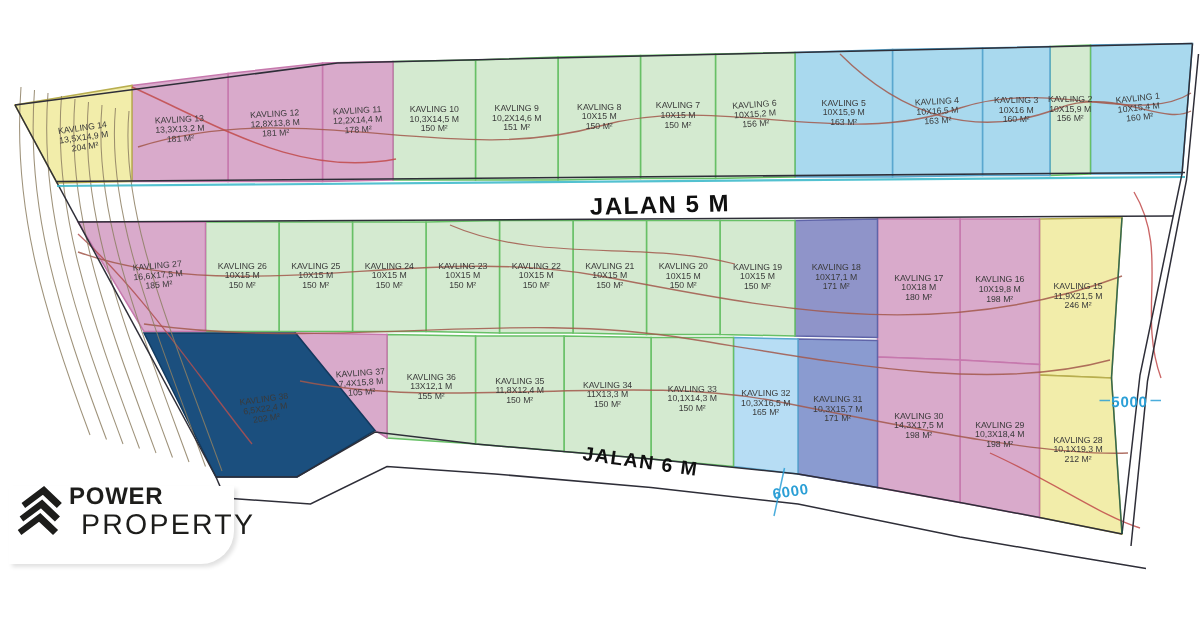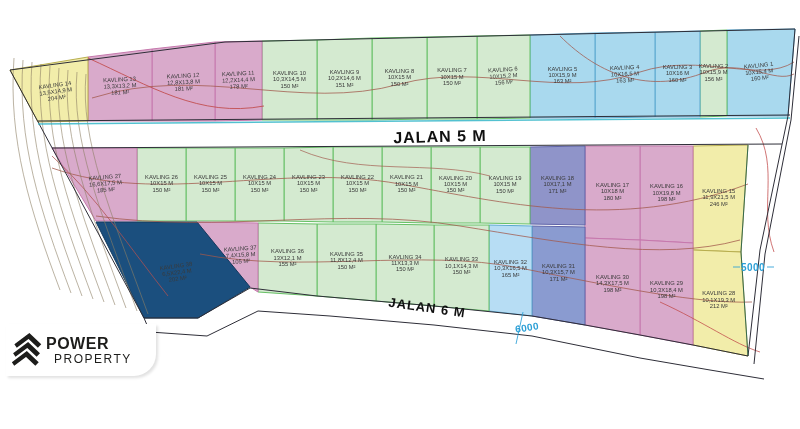--- a/index.html
+++ b/index.html
@@ -8,25 +8,25 @@
   #map-svg{position:absolute;left:0;top:0;}
   #map-svg text{font-family:"Liberation Sans",sans-serif;}
   .plot-label{fill:#3a3a3a;font-size:5.8px;}
   .road-label{fill:#101010;font-weight:bold;letter-spacing:1px;}
   .dim-label{fill:#2b9fd6;font-size:10px;font-weight:bold;letter-spacing:.5px;}
   .contour{fill:none;opacity:.85;}
   .boundary{fill:none;stroke:#2e2e38;stroke-width:1;}
   
   #logo-card{position:absolute;left:6px;top:324px;width:150px;height:52px;background:#fff;
              border-bottom-right-radius:22px;box-shadow:2px 2px 3px rgba(0,0,0,.12);
-             display:flex;align-items:center;padding-left:6px;box-sizing:border-box;}
+             display:flex;align-items:flex-start;padding-left:6px;box-sizing:border-box;}
   #logo-icon{flex:0 0 auto;margin-right:4px;transform:skewX(-8deg);}
   #logo-text{line-height:1;color:#1d1d1b;}
   #logo-line1{font-size:16px;font-weight:bold;letter-spacing:.5px;}
-  #logo-line2{font-size:12px;font-weight:400;letter-spacing:1.5px;margin-left:8px;margin-top:1px;}
+  #logo-line2{font-size:19px;font-weight:400;letter-spacing:1.5px;margin-left:8px;margin-top:1px;}
 </style>
 </head>
 <body>
 
 <div id="canvas">
   <svg id="map-svg" width="800" height="429" viewBox="0 0 800 429">
 
     <g id="plots-layer">
         <polygon points="727,30 795,29 788,116 727,116" fill="#a9d9ee" stroke="#5aa7cf" stroke-width="1"></polygon>
         <polygon points="700,31 727,30 727,116 700,117" fill="#d4ead0" stroke="#67c066" stroke-width="1"></polygon>

